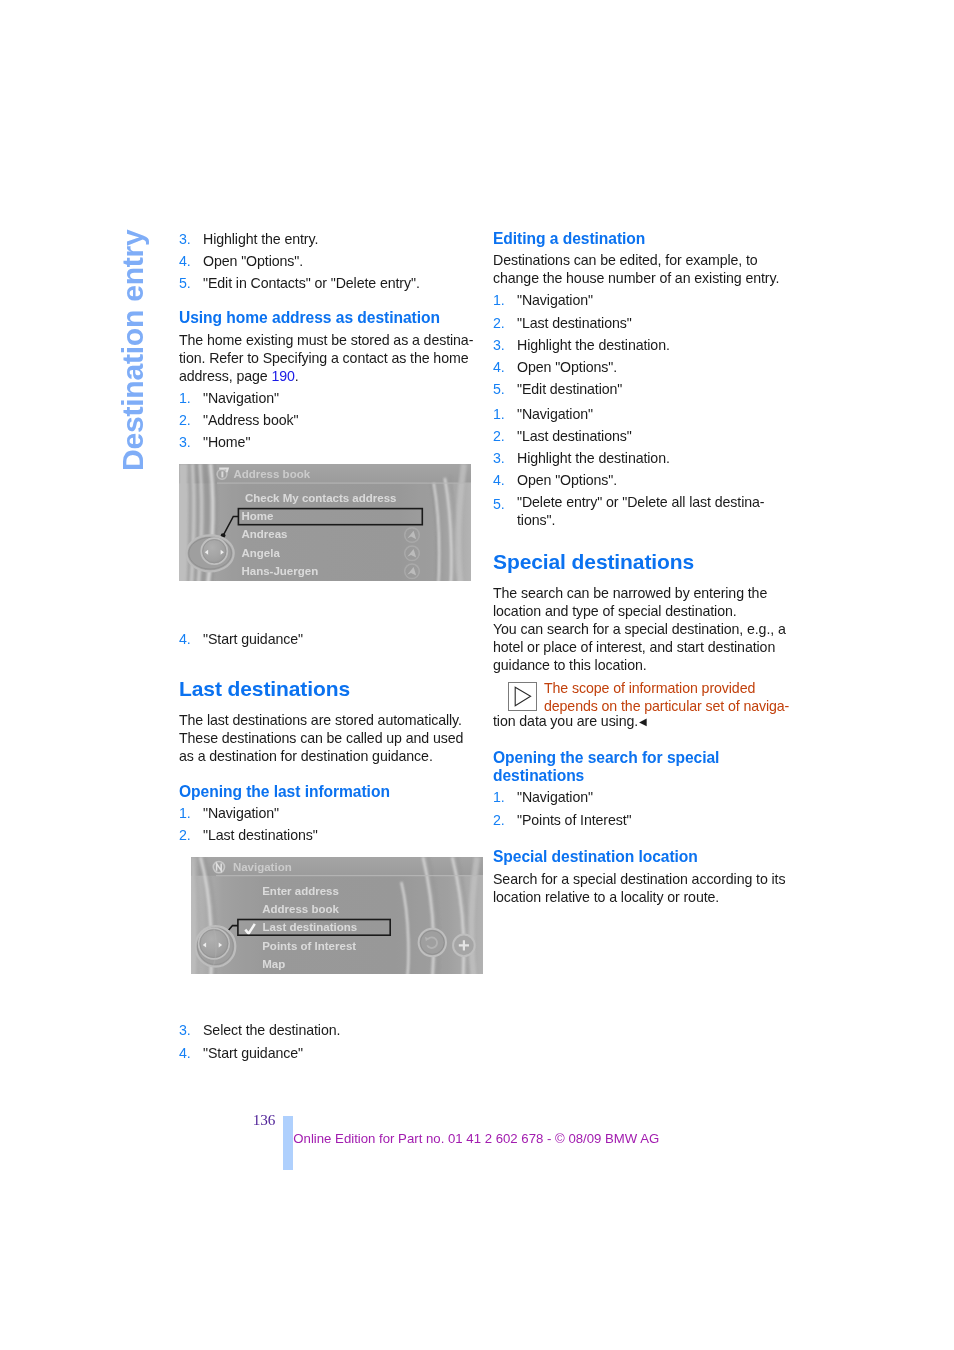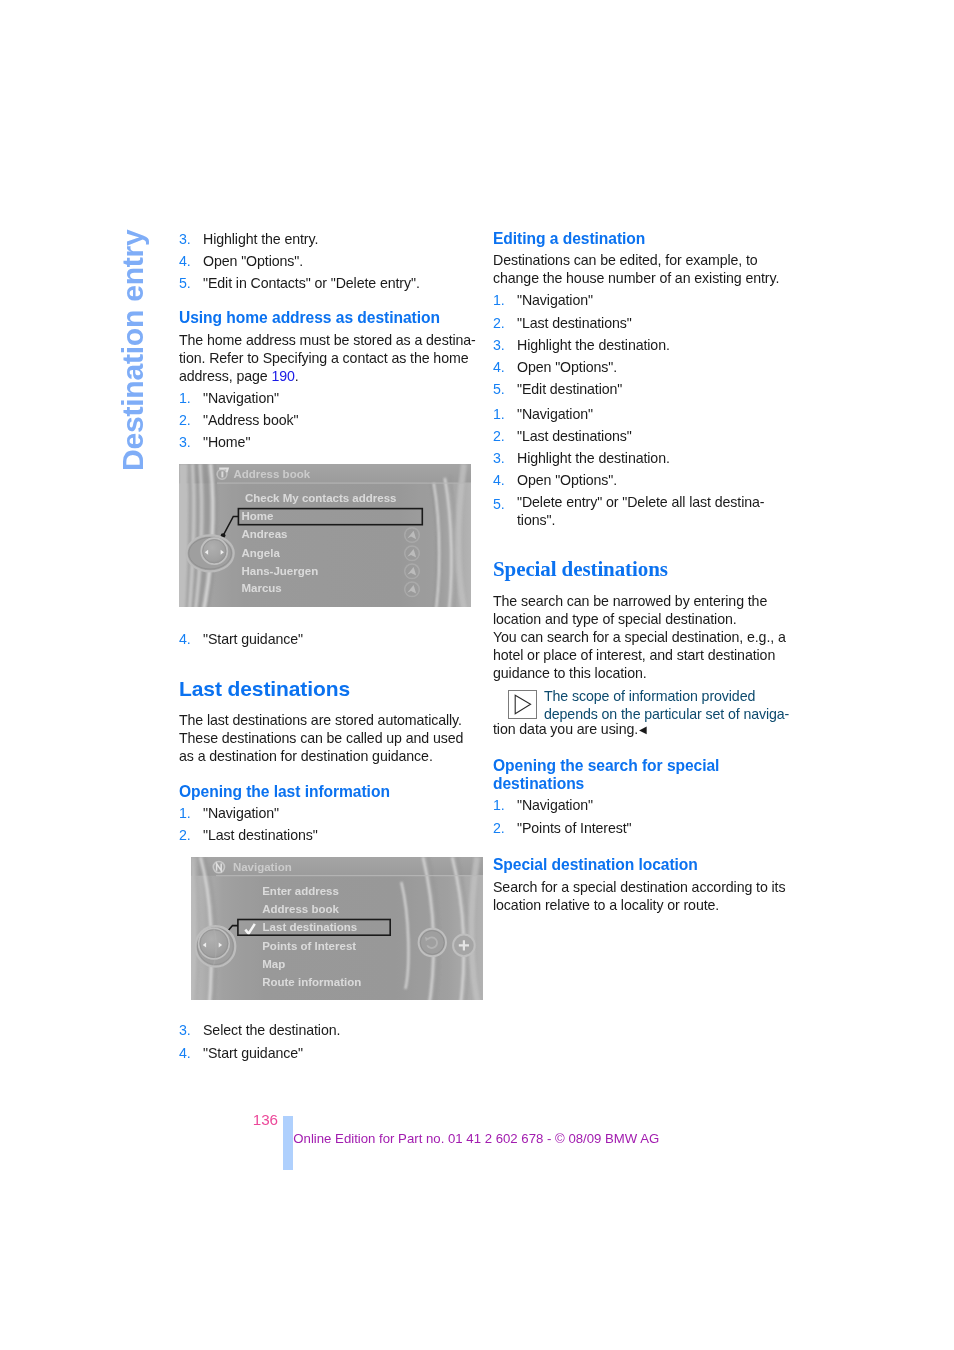--- a/index.html
+++ b/index.html
@@ -19,47 +19,47 @@
   .h2{font-size:15.6px;letter-spacing:-0.05px;line-height:18px;color:#0B72F0;font-weight:bold;}
   .body{font-size:14.2px;letter-spacing:-0.1px;line-height:18px;color:#1a1a1a;white-space:pre-line;}
   .ref{color:#1A1AE6;}
 
   .step{display:flex;font-size:14.2px;letter-spacing:-0.1px;line-height:22.1px;color:#1a1a1a;}
   .step .n{color:#1580F5;width:24px;flex:none;}
   .step .t{flex:1;white-space:pre-line;}
   .step.two-line{line-height:22.1px;padding-top:2.5px;margin-bottom:-2.5px;}
   .step.two-line .t{line-height:18px;display:inline-block;vertical-align:top;}
 
-  .note{display:flex;font-size:14.2px;letter-spacing:-0.1px;line-height:18px;color:#0c4a6e;margin-top:5.5px;margin-bottom:-3px;padding-left:15px;}
+  .note{display:flex;font-size:14.2px;letter-spacing:-0.1px;line-height:18px;color:#c2410c;margin-top:5.5px;margin-bottom:-3px;padding-left:15px;}
   .note-icon{width:29px;height:29px;flex:none;margin-right:7px;position:relative;top:3px;}
   .note-text{flex:1;white-space:pre-line;}
   .endmark{font-size:10px;vertical-align:1px;margin-left:1px;}
 
   .sp-h1{margin-top:28.6px;}
-  .colR .sp-h1{margin-top:32px;font-family:Liberation Serif, serif;}
+  .colR .sp-h1{margin-top:24px;}
   .step+.h2{margin-top:17.6px;}    
   .colL .step+.h2{margin-top:15px;}
   .body+.h2{margin-top:18px;}      
   .sp-list{margin-top:2.6px;}
   .gap-p{margin-top:1.6px;}
   .body+.step{margin-top:2.6px;}
   .h2+.body{margin-top:3.4px;}
   .h1+.body{margin-top:12px;}
   .h2+.step{margin-top:1px;}
 
-  .shot{position:absolute;left:179px;width:292px;height:143px;overflow:hidden;}
+  .shot{position:absolute;left:179px;width:292px;height:117px;overflow:hidden;}
   .shot1{top:464px;filter:blur(0.5px) contrast(0.92);}
   .shot2{top:857px;filter:blur(0.5px) contrast(0.92);padding-left:12px;}
   .s-title{font-family:"Liberation Sans",sans-serif;font-size:11.5px;font-weight:bold;fill:#d2d2d2;}
   .s-item{font-family:"Liberation Sans",sans-serif;font-size:11.5px;font-weight:bold;fill:#e2e2e2;}
   .selbox{fill:none;stroke:#111;stroke-width:1.6;}
   .shot-gap1{height:174px;}
   .shot-gap2{height:173px;}
 
-  .pageno{position:absolute;left:252.8px;top:1110.5px;font-size:15.2px;letter-spacing:-0.1px;color:#ec4899;}
+  .pageno{position:absolute;left:252.8px;top:1110.5px;font-size:15.2px;letter-spacing:-0.1px;color:#4c1d95;font-family:Liberation Serif, serif;}
   .bluebar{position:absolute;left:283.2px;top:1115.9px;width:10px;height:53.8px;background:#AFD0FD;}
   .footnote{position:absolute;left:293.3px;top:1130.9px;font-size:13.2px;letter-spacing:0px;color:#a21caf;}
 </style>
 </head>
 <body>
 
 <div class="page">
 
   <div class="side-title">Destination entry</div>
 
@@ -71,21 +71,21 @@
     <div class="step">
         <span class="n">4.</span>
         <span class="t">Open "Options".</span>
       </div>
     <div class="step">
         <span class="n">5.</span>
         <span class="t">"Edit in Contacts" or "Delete entry".</span>
       </div>
 
     <div class="h2 sp-h2">Using home address as destination</div>
-    <div class="body"><span>The home address must be stored as a destina-</span><br><span>tion. Refer to Specifying a contact as the home</span><br><span>address, page </span><span class="ref">190</span><span>.</span></div>
+    <div class="body"><span>The home existing must be stored as a destina-</span><br><span>tion. Refer to Specifying a contact as the home</span><br><span>address, page </span><span class="ref">190</span><span>.</span></div>
 
     <div class="step sp-list">
         <span class="n">1.</span>
         <span class="t">"Navigation"</span>
       </div>
     <div class="step">
         <span class="n">2.</span>
         <span class="t">"Address book"</span>
       </div>
     <div class="step">

